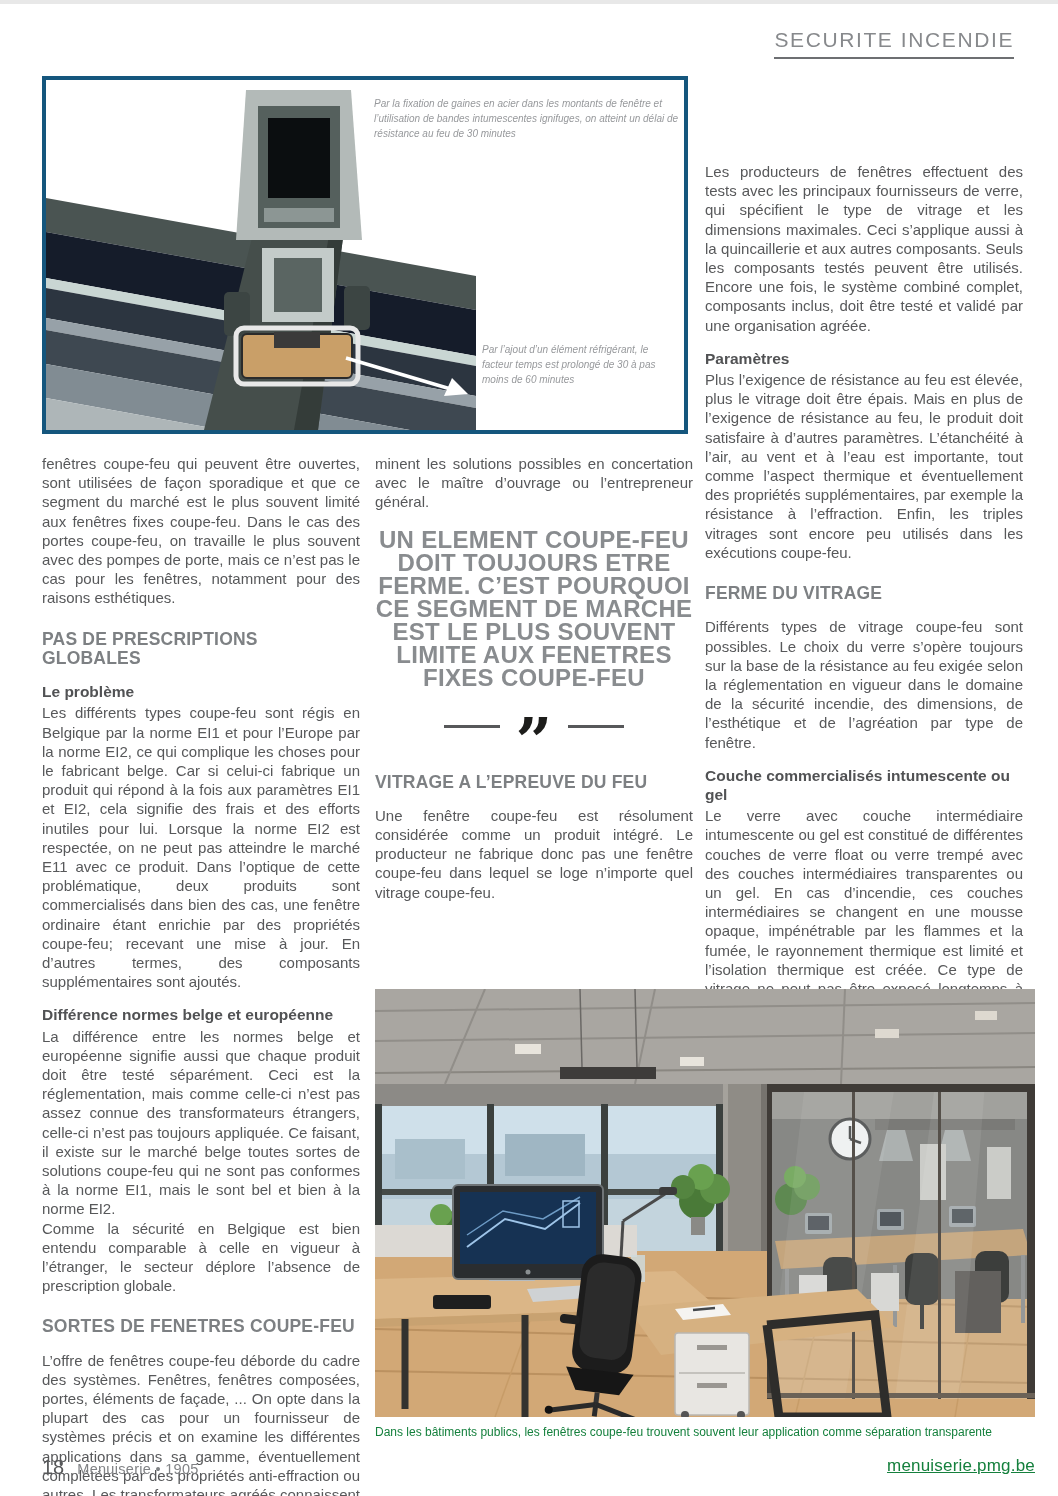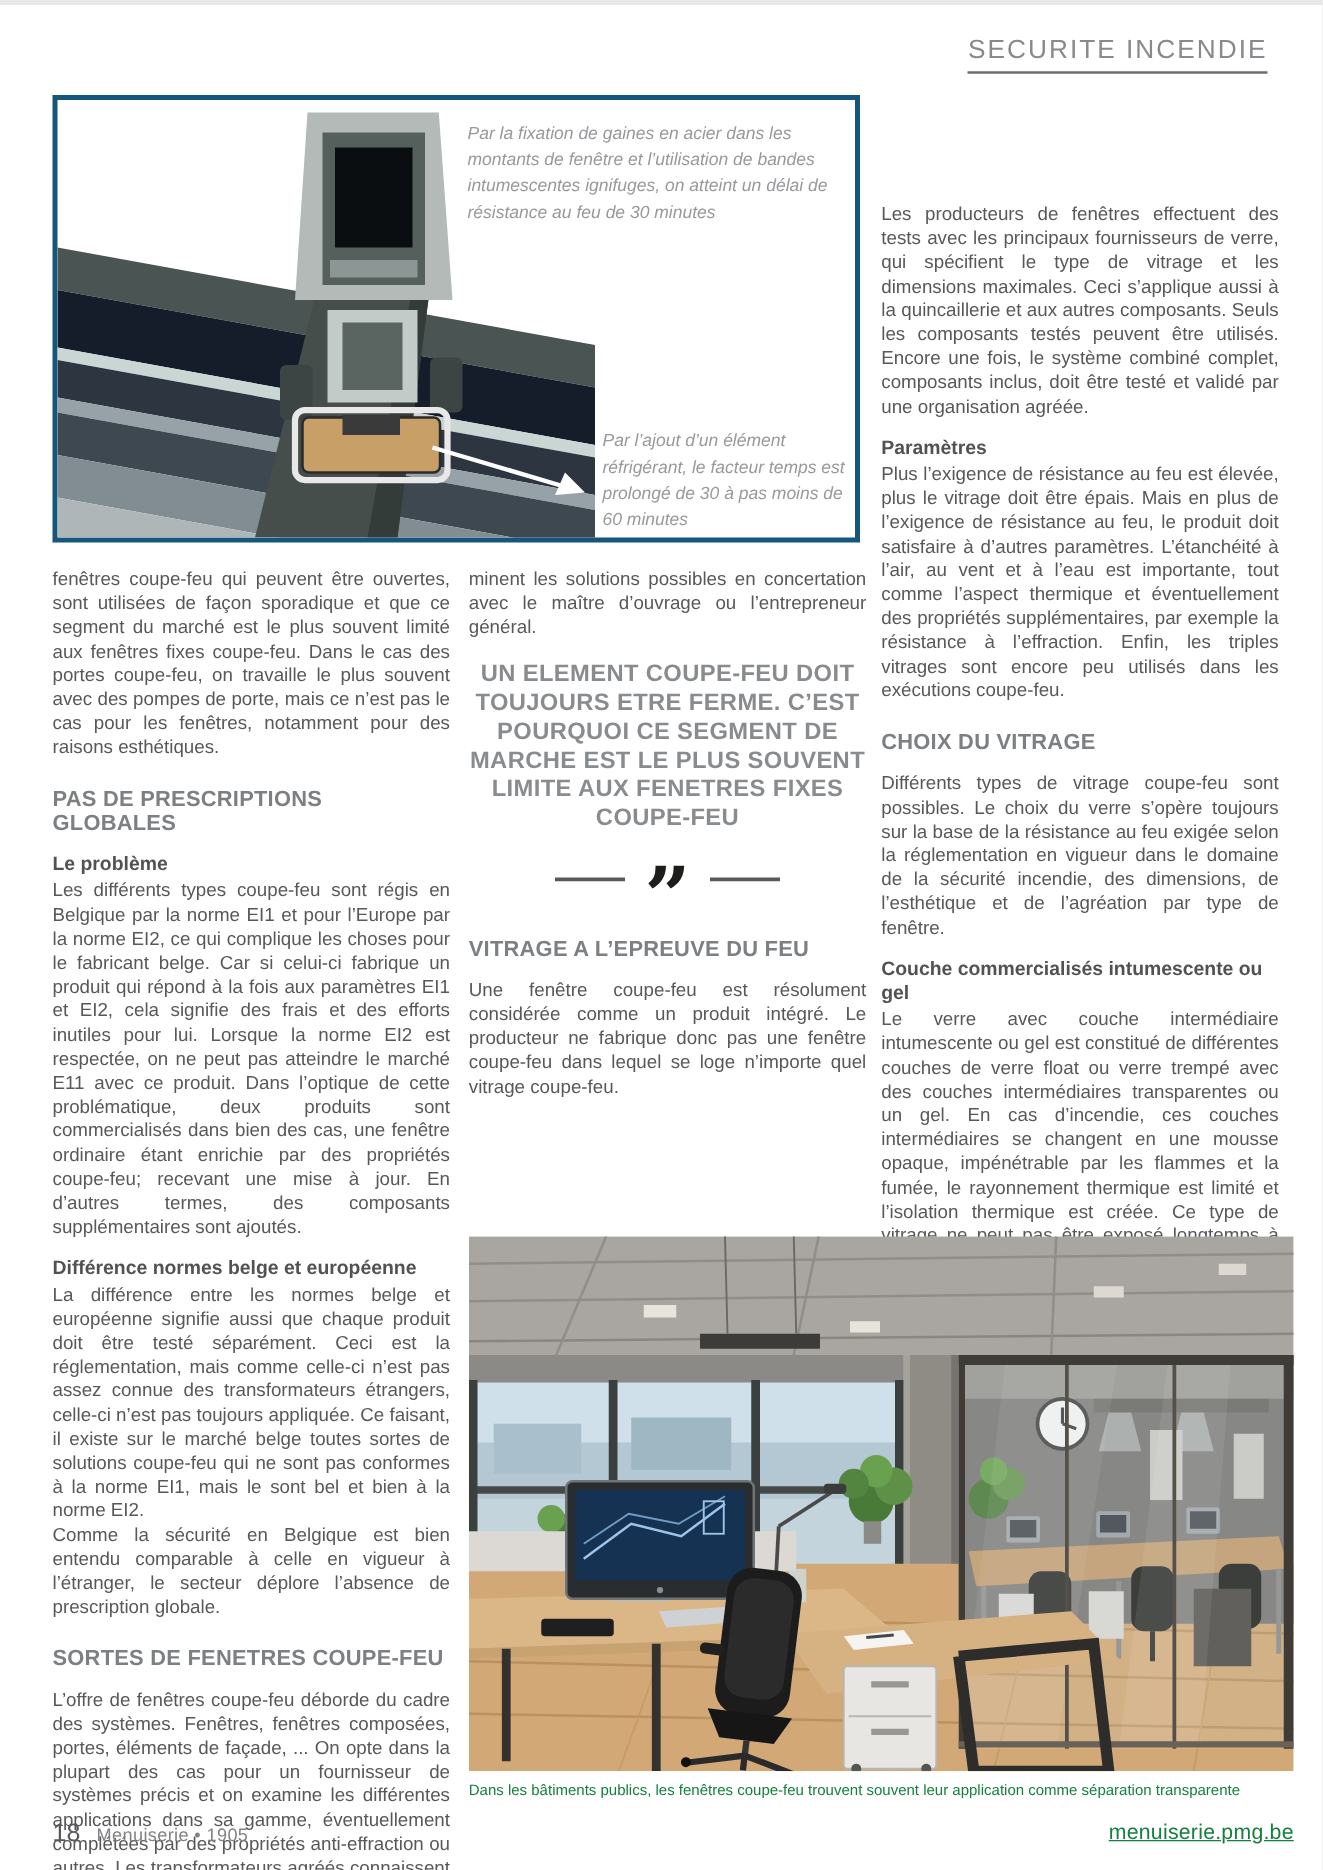--- a/index.html
+++ b/index.html
@@ -15,38 +15,38 @@
     border-bottom:2px solid #6d6f72;padding-bottom:5px;
   }
   
   .hero{
     position:absolute;left:42px;top:72px;width:646px;height:358px;
     border:4px solid #15567d;box-sizing:border-box;background:#fff;
   }
   .hero svg{position:absolute;left:0;top:0;}
   .hero-cap{
     position:absolute;margin:0;font-style:italic;color:#97999c;
-    font-size:14px;line-height:1.5;
+    font-size:10px;line-height:1.5;
   }
   .cap1{left:328px;top:16px;width:305px;}
   .cap2{left:436px;top:262px;width:196px;}
   
   .col{position:absolute;width:318px;text-align:justify;font-size:15px;line-height:19.2px;}
   .col-left{left:42px;top:450px;}
   .col-mid{left:375px;top:450px;}
   .col-right{left:705px;top:158px;}
   .col p{margin:0;}
   .col h2{
     margin:22px 0 14px 0;font-size:17.5px;line-height:1.1;
     color:#7d8083;letter-spacing:.2px;text-align:left;
   }
   .col h3{margin:14px 0 2px 0;font-size:15.5px;color:#515254;text-align:left;}
   .pullquote{
     margin:16px 0 10px 0;text-align:center;
-    font-weight:bold;font-size:19px;line-height:23px;color:#898c8f;letter-spacing:.3px;
+    font-weight:bold;font-size:24px;line-height:23px;color:#898c8f;letter-spacing:.3px;
   }
   .quote-orn{display:flex;align-items:center;justify-content:center;margin:18px 0 26px 0;height:40px;}
   .qline{display:inline-block;width:56px;height:3px;background:#57585a;margin:0 16px;}
   .qmark{
     font-size:64px;font-weight:bold;color:#1d1d1b;line-height:10px;
     position:relative;top:14px;font-family:"DejaVu Serif",serif;
   }
   
   .photo{position:absolute;left:375px;top:985px;width:660px;height:428px;overflow:hidden;}
   .photo-caption{
@@ -140,21 +140,21 @@
       <span class="qline"></span>
     </div>
     <h2>VITRAGE A L’EPREUVE DU FEU</h2>
     <p>Une fenêtre coupe-feu est résolument considérée comme un produit intégré. Le producteur ne fabrique donc pas une fenêtre coupe-feu dans lequel se loge n’importe quel vitrage coupe-feu.</p>
   </div>
 
   <div class="col col-right">
     <p>Les producteurs de fenêtres effectuent des tests avec les principaux fournisseurs de verre, qui spécifient le type de vitrage et les dimensions maximales. Ceci s’applique aussi à la quincaillerie et aux autres composants. Seuls les composants testés peuvent être utilisés. Encore une fois, le système combiné complet, composants inclus, doit être testé et validé par une organisation agréée.</p>
     <h3>Paramètres</h3>
     <p>Plus l’exigence de résistance au feu est élevée, plus le vitrage doit être épais. Mais en plus de l’exigence de résistance au feu, le produit doit satisfaire à d’autres paramètres. L’étanchéité à l’air, au vent et à l’eau est importante, tout comme l’aspect thermique et éventuellement des propriétés supplémentaires, par exemple la résistance à l’effraction. Enfin, les triples vitrages sont encore peu utilisés dans les exécutions coupe-feu.</p>
-    <h2>CHOIX DU VITRAGE</h2>
+    <h2>FERME DU VITRAGE</h2>
     <p>Différents types de vitrage coupe-feu sont possibles. Le choix du verre s’opère toujours sur la base de la résistance au feu exigée selon la réglementation en vigueur dans le domaine de la sécurité incendie, des dimensions, de l’esthétique et de l’agréation par type de fenêtre.</p>
     <h3>Couche commercialisés intumescente ou gel</h3>
     <p>Le verre avec couche intermédiaire intumescente ou gel est constitué de différentes couches de verre float ou verre trempé avec des couches intermédiaires transparentes ou un gel. En cas d’incendie, ces couches intermédiaires se changent en une mousse opaque, impénétrable par les flammes et la fumée, le rayonnement thermique est limité et l’isolation thermique est créée. Ce type de vitrage ne peut pas être exposé longtemps à une température supérieure à 45 °C et infé-</p>
   </div>
 
   <div class="photo">
     <svg width="660" height="428" viewBox="0 0 660 428">
 
       <rect x="0" y="0" width="660" height="95" fill="#a9a6a1"></rect>
       <line x1="0" y1="22" x2="660" y2="14" stroke="#918e89" stroke-width="2"></line>

